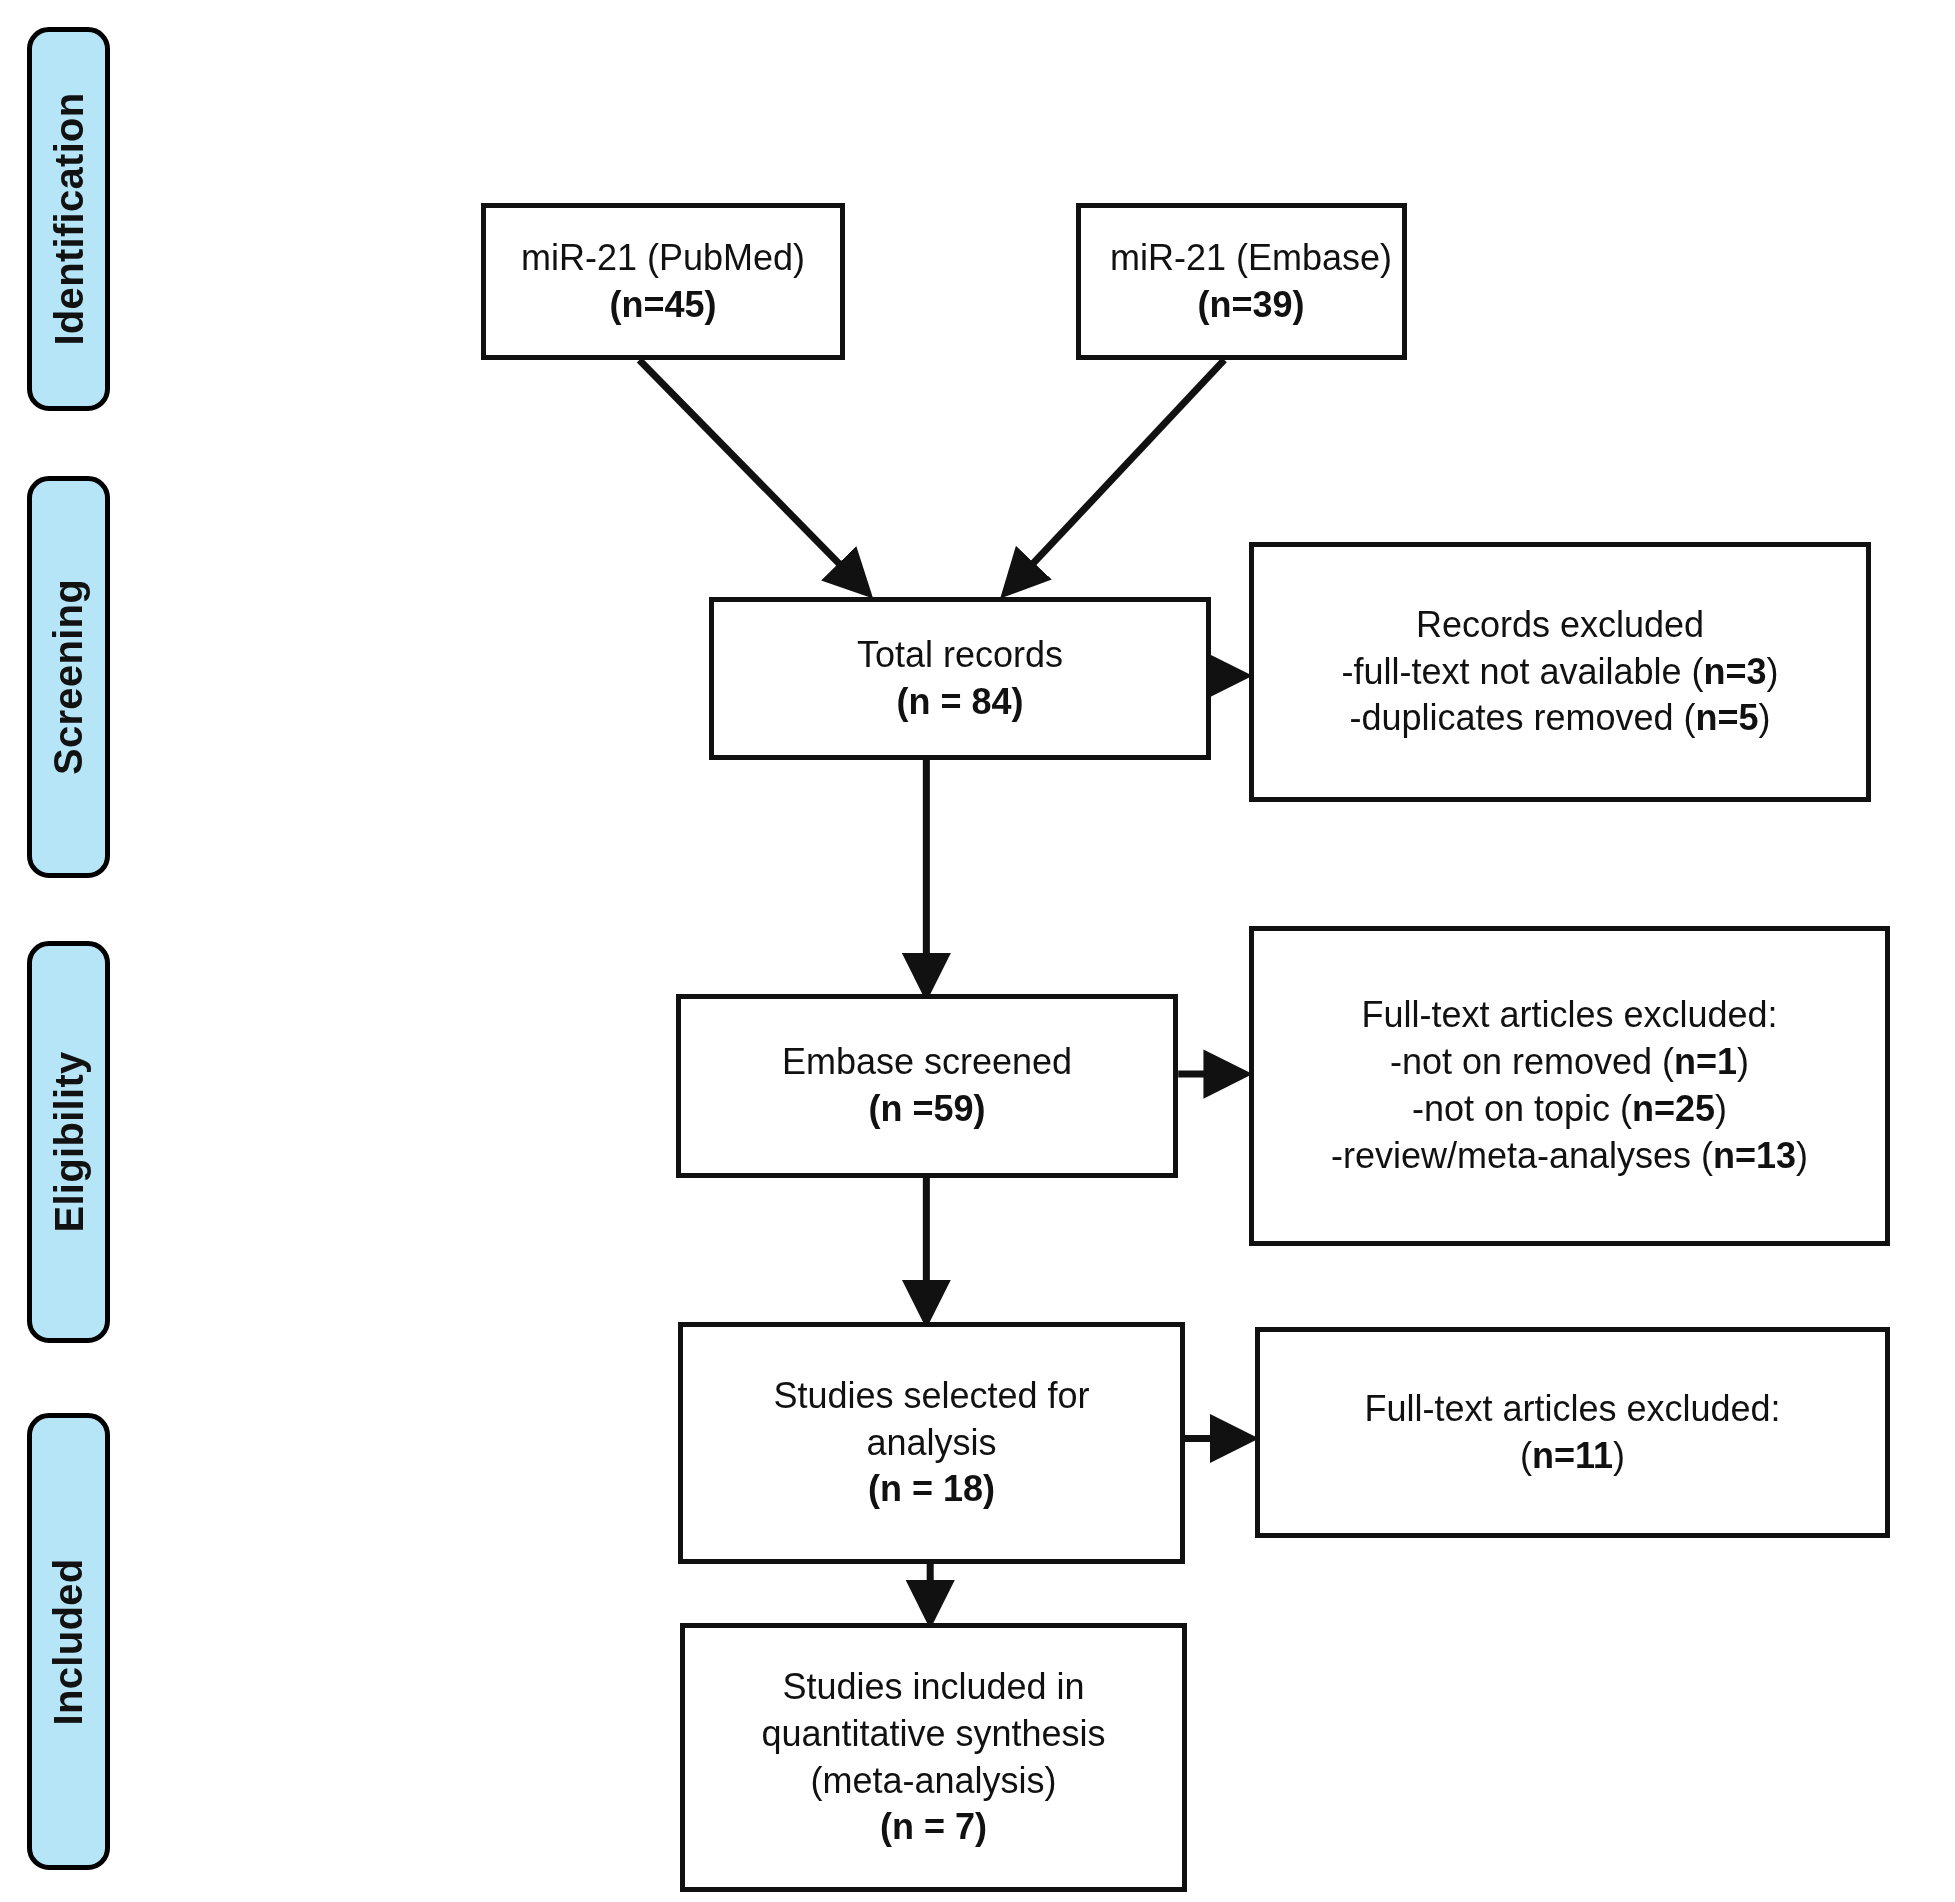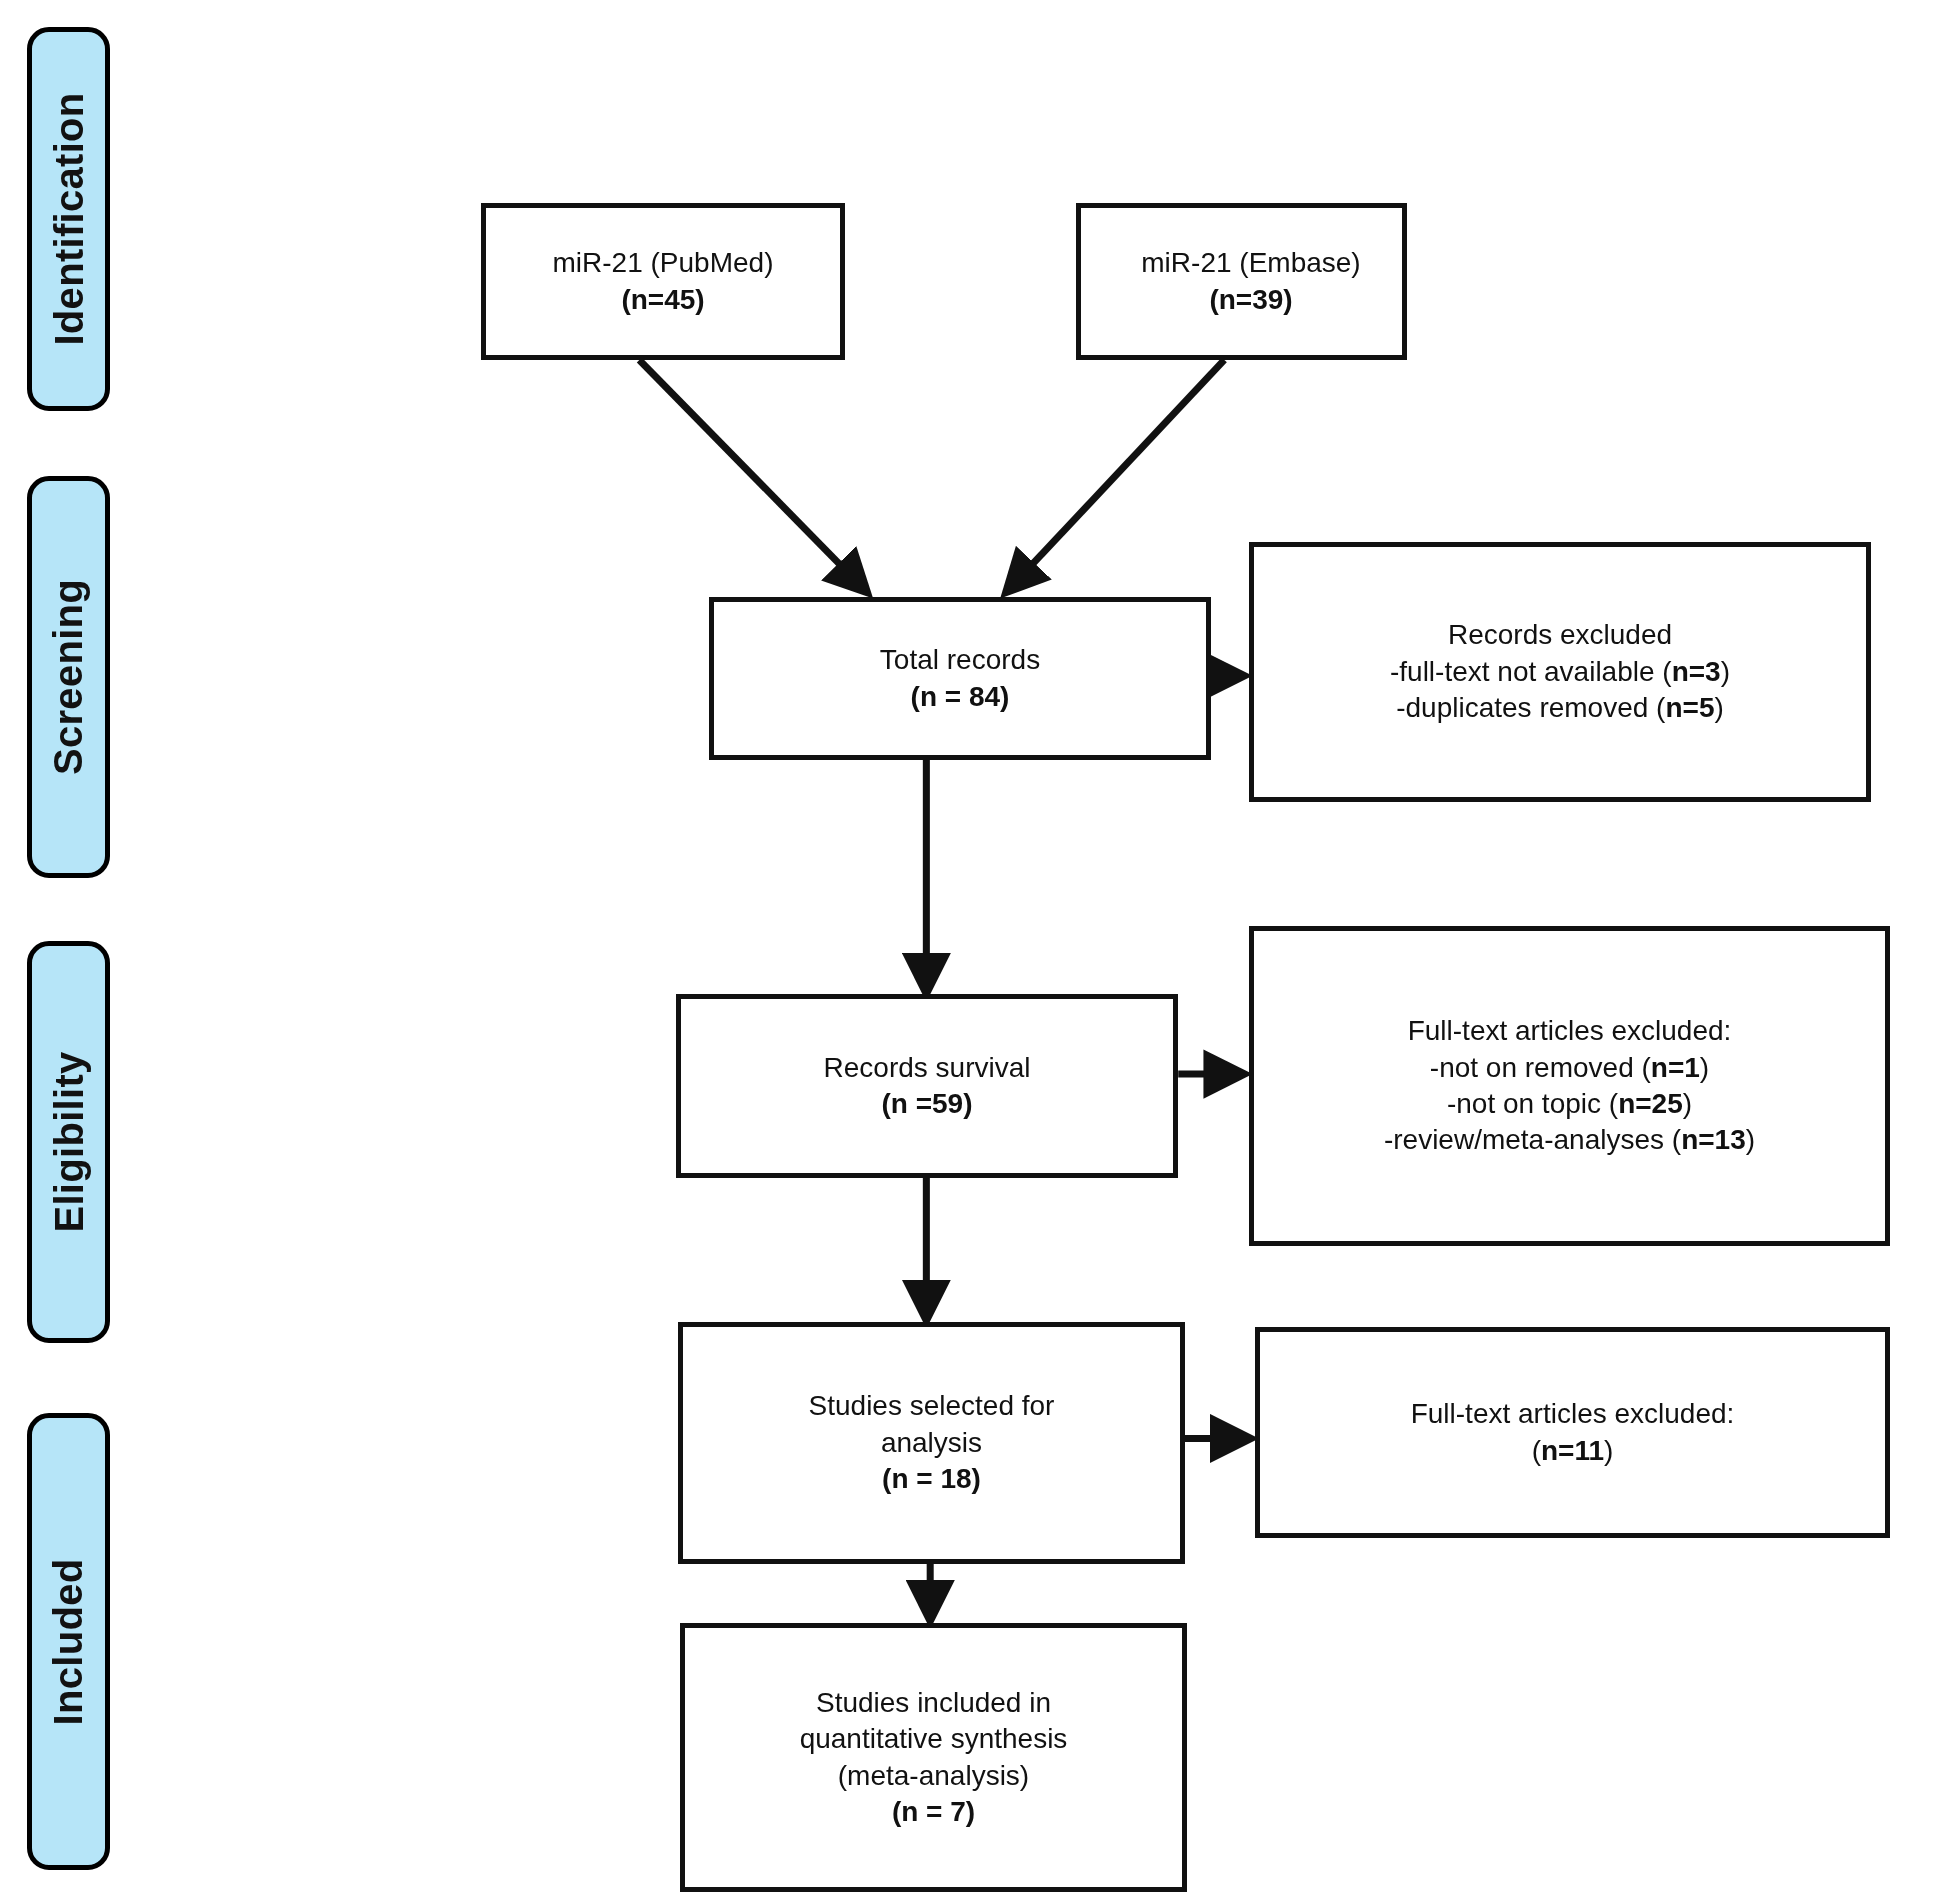--- a/index.html
+++ b/index.html
@@ -42,21 +42,21 @@
     position: absolute;
     background: #ffffff;
     border: 5.1px solid #111111;
     box-sizing: border-box;
     display: flex;
     flex-direction: column;
     align-items: center;
     justify-content: center;
     text-align: left;
     color: #111111;
-    font-size: 28px;
+    font-size: 36px;
     line-height: 1.30;
     padding: 3.8px 9px;
   }
   .flow-box .ln { display: block; white-space: nowrap; }
   .flow-box .ln b { font-weight: bold; }
 
   
   #connectors {
     position: absolute;
     left: 0;
@@ -126,21 +126,21 @@
     <span class="ln"><b>(n = 84)</b></span>
   </div>
 
   <div class="flow-box" style="left:1249px; top:542px; width:622px; height:260px;">
     <span class="ln">Records excluded</span>
     <span class="ln"><span>-full-text not available (</span><b>n=3</b><span>)</span></span>
     <span class="ln"><span>-duplicates removed (</span><b>n=5</b><span>)</span></span>
   </div>
 
   <div class="flow-box" style="left:676px; top:994px; width:502px; height:184px;">
-    <span class="ln">Records survival</span>
+    <span class="ln">Embase screened</span>
     <span class="ln"><b>(n =59)</b></span>
   </div>
 
   <div class="flow-box" style="left:1249px; top:926px; width:641px; height:320px;">
     <span class="ln">Full-text articles excluded:</span>
     <span class="ln"><span>-not on removed (</span><b>n=1</b><span>)</span></span>
     <span class="ln"><span>-not on topic (</span><b>n=25</b><span>)</span></span>
     <span class="ln"><span>-review/meta-analyses (</span><b>n=13</b><span>)</span></span>
   </div>
 

